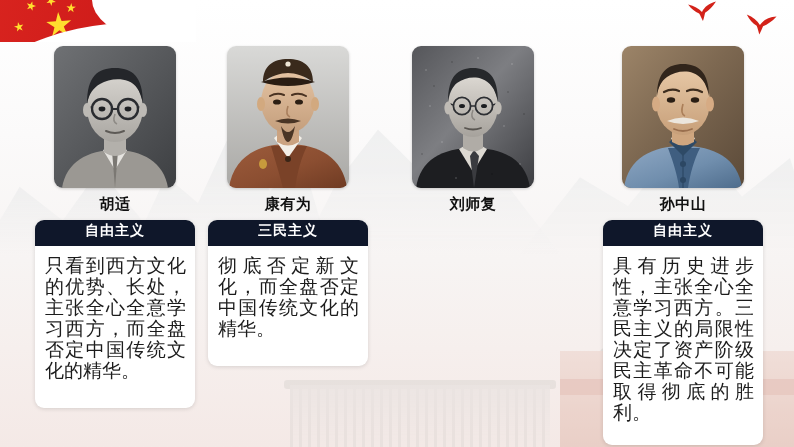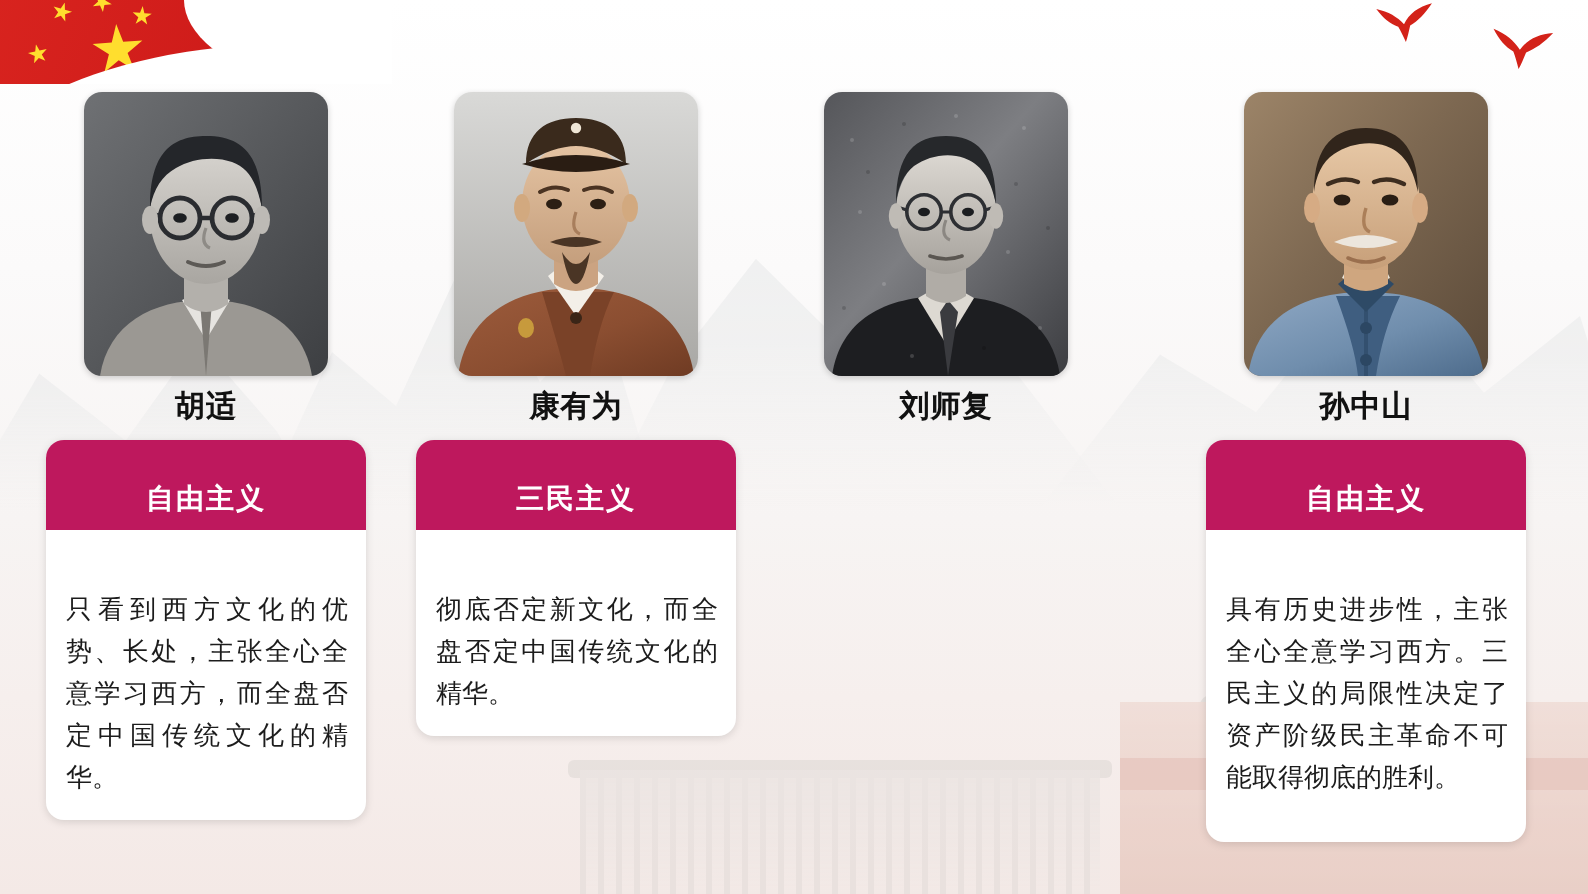--- a/index.html
+++ b/index.html
@@ -155,21 +155,21 @@
     width: 794px; height: 447px;
   }
   .column {
     position: absolute;
     top: 46px;
     width: 164px;
     display: flex;
     flex-direction: column;
     align-items: center;
   }
-  .col-1 { left: 21px; justify-content: space-between; }
+  .col-1 { left: 33px; justify-content: space-between; }
   .col-2 { left: 206px; }
   .col-3 { left: 391px; }
   .col-4 { left: 601px; }
 
   
   .portrait {
     width: 122px;
     height: 142px;
     border-radius: 9px;
     overflow: hidden;
@@ -192,37 +192,36 @@
     margin-top: 6px;
     width: 160px;
     background: #ffffff;
     border-radius: 9px;
     box-shadow: 0 1px 4px rgba(0,0,0,.13);
     overflow: hidden;
     display: flex;
     flex-direction: column;
   }
   .card-header {
-    background: #be185d;
+    background: #0f172a;
     color: #ffffff;
     font-size: 14px;
     font-weight: bold;
     text-align: center;
-    padding: 20px 2px 7px;
+    padding: 1px 2px 7px;
     letter-spacing: 1px;
     line-height: 18px;
   }
   .card-body {
-    padding: 9px 9px 11px 10px;
-    font-size: 13px;
+    padding: 9px 9px 27px 10px;
+    font-size: 19px;
     line-height: 21px;
     color: #1c1c1c;
     text-align: justify;
     text-justify: inter-ideograph;
-    margin-top: 20px;
   }
   .card-body.tall { padding-bottom: 22px; }
 </style>
 </head>
 <body>
 
 <div id="slide">
 
   <div class="bg-base"></div>
 

